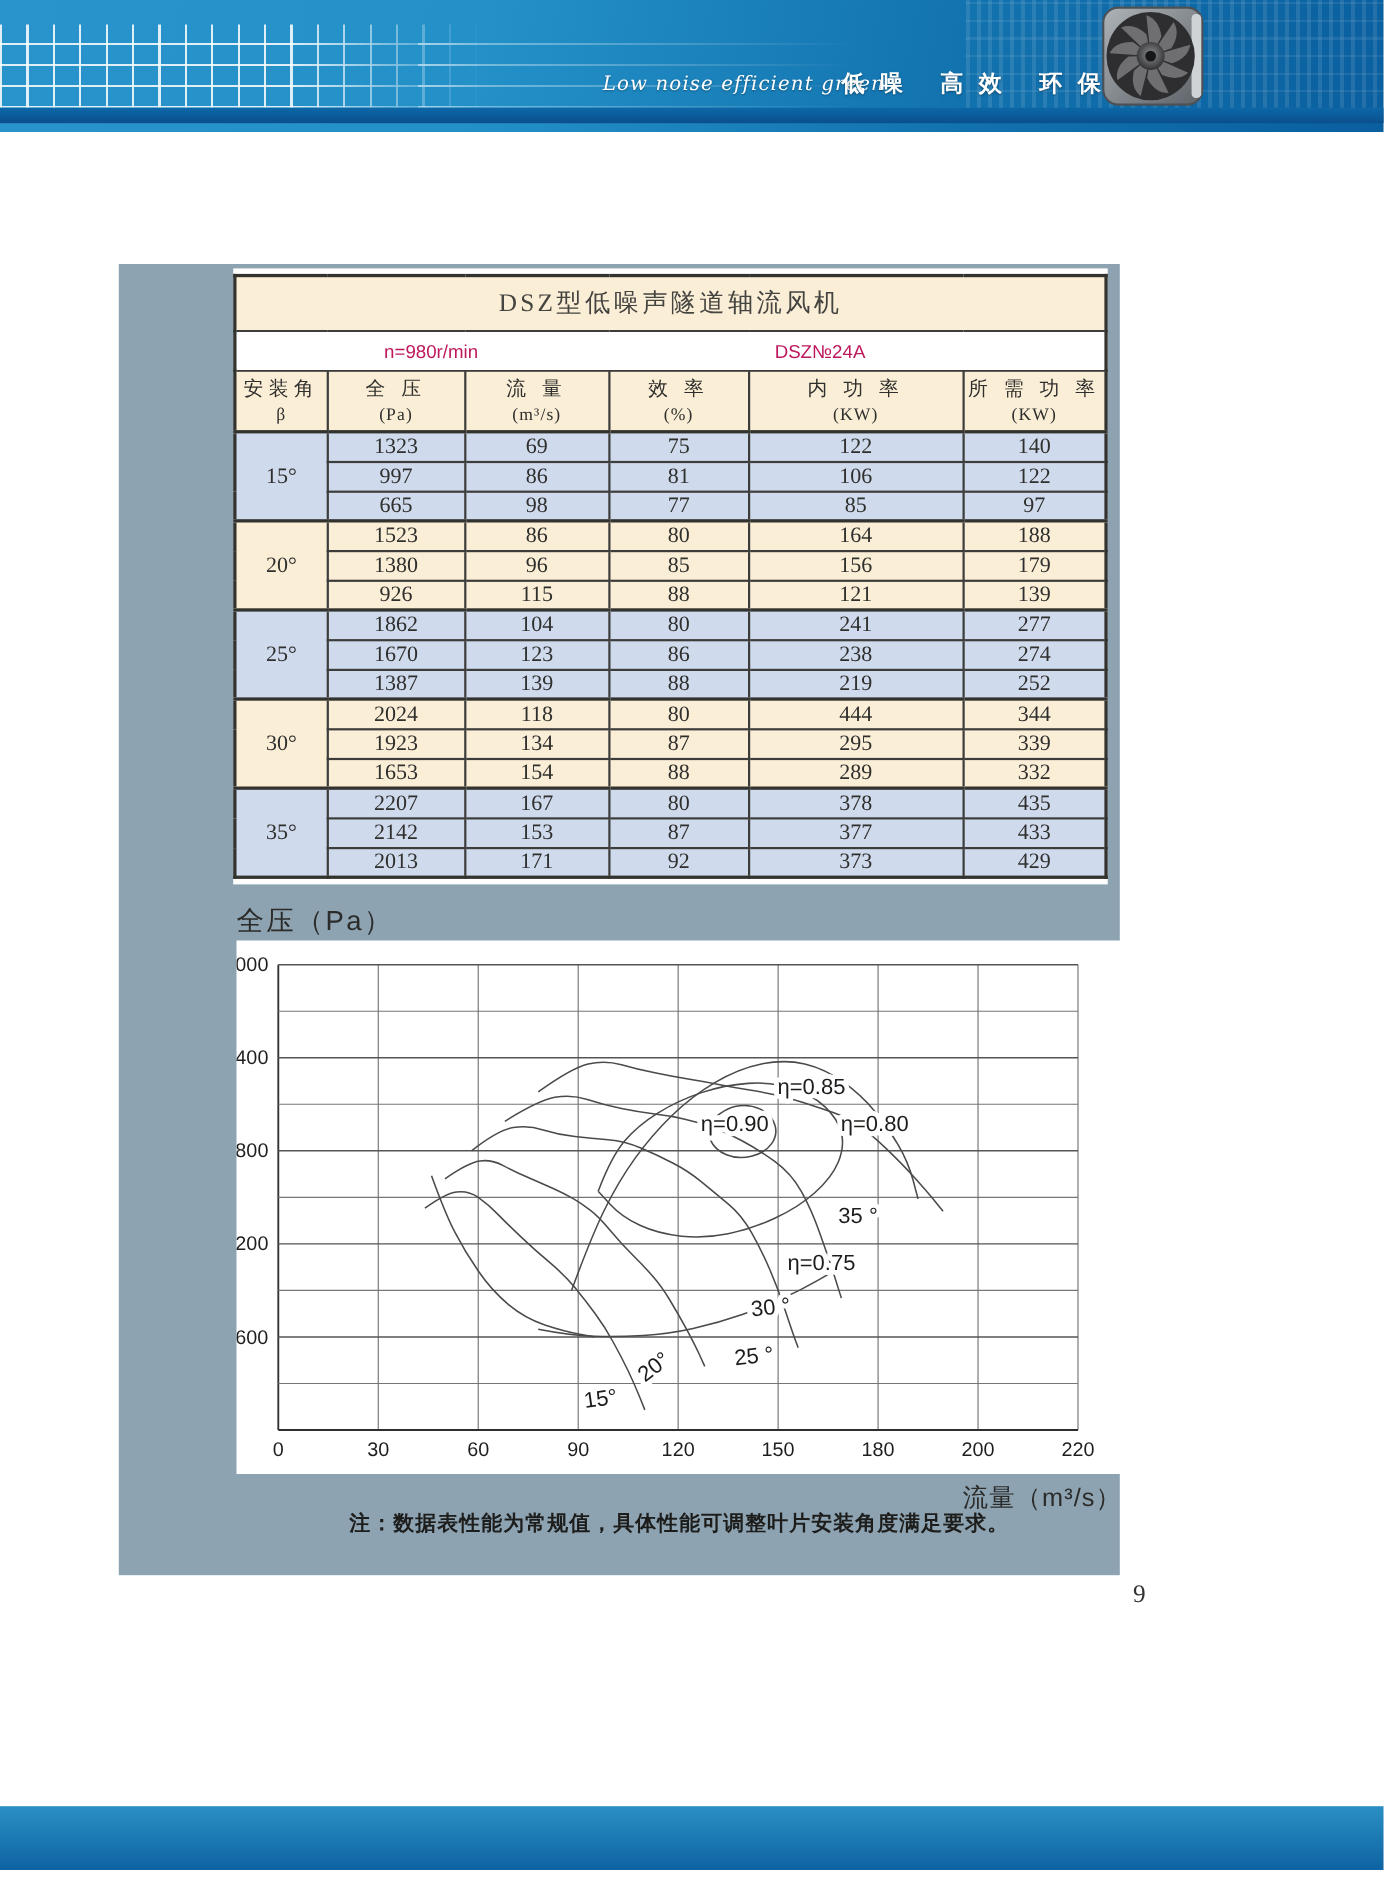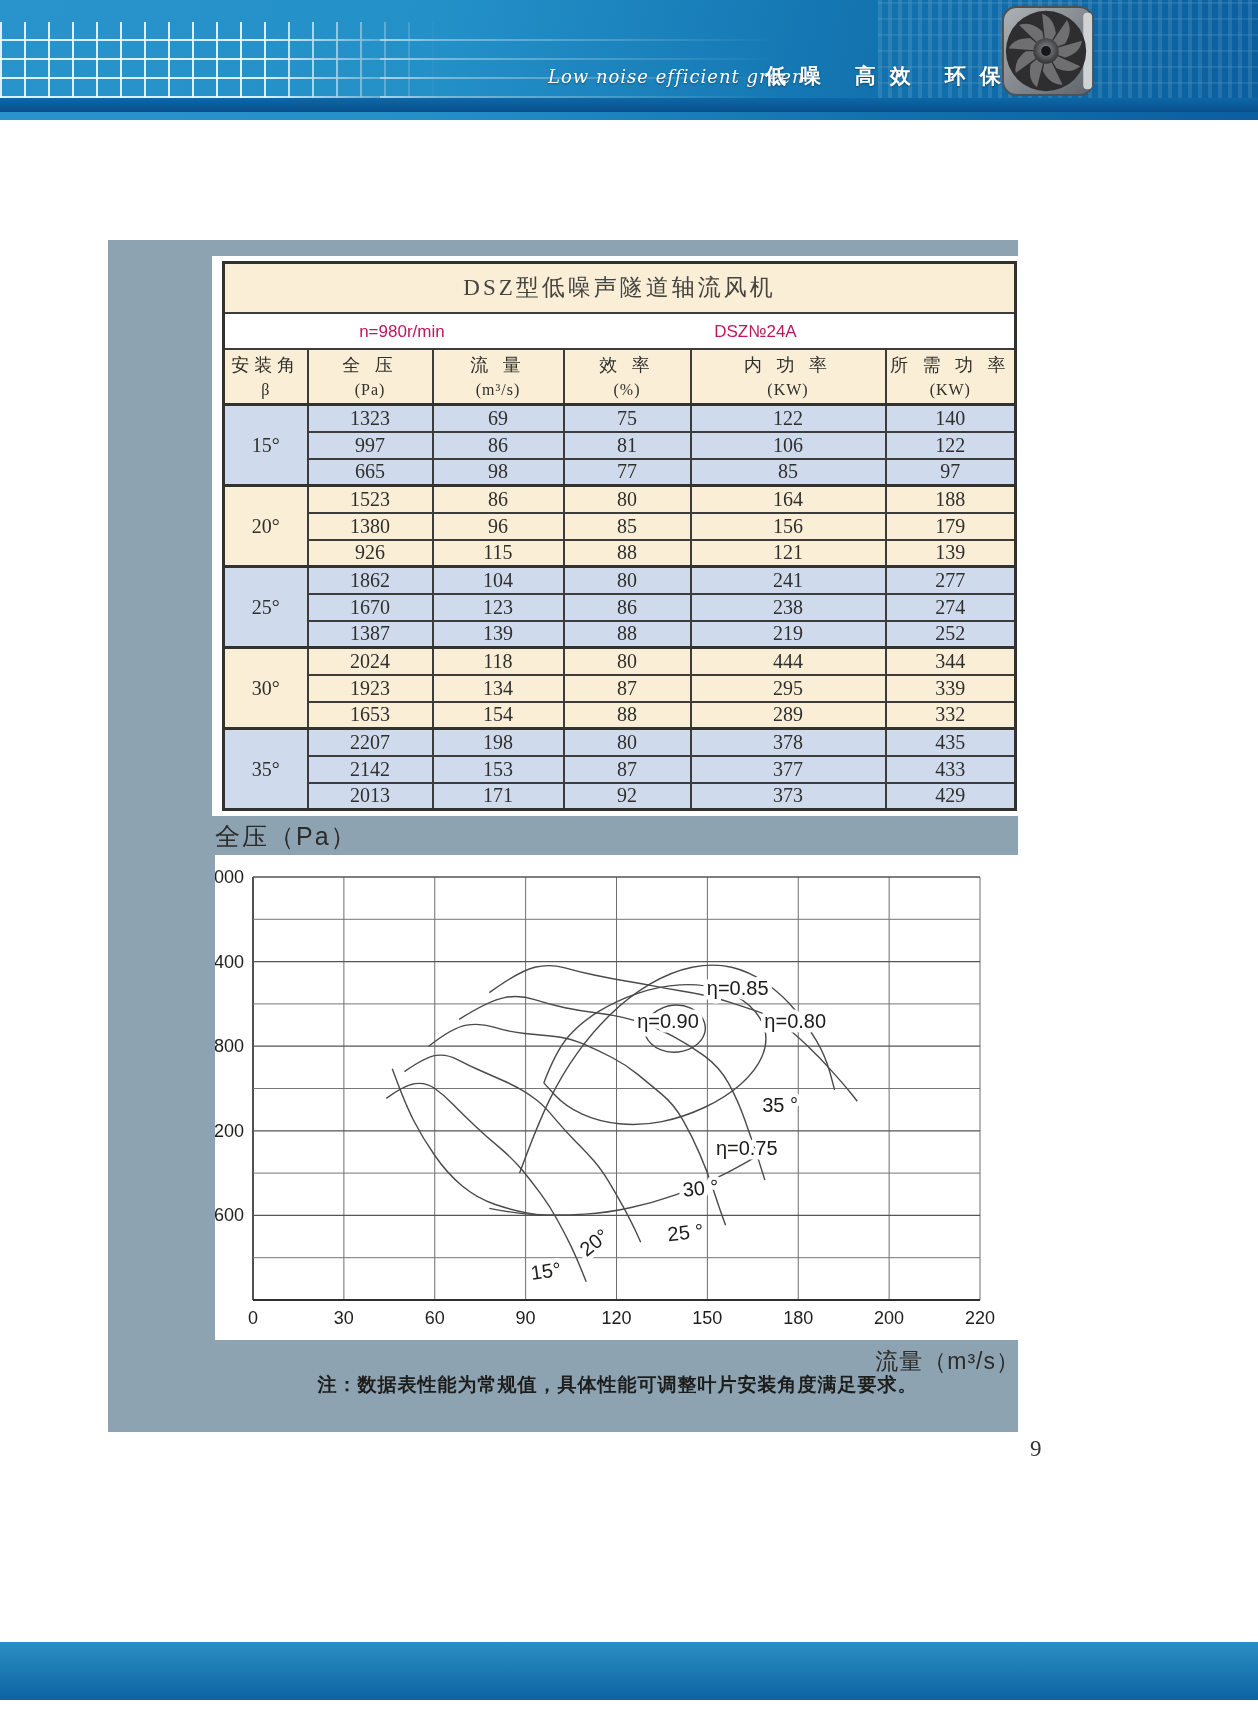--- a/index.html
+++ b/index.html
@@ -37,21 +37,21 @@
   .tagline-cn{position:absolute;left:765px;top:62px;color:#fff;font-size:21px;font-weight:bold;
     letter-spacing:14px;text-shadow:0 1px 2px rgba(0,0,0,.4);white-space:nowrap;text-align:center;}
   .fan-art{position:absolute;left:998px;top:4px;width:100px;height:94px;}
   .banner-strip{position:absolute;left:0;top:98px;width:1258px;height:14px;
     background:linear-gradient(180deg,#0d68a8,#0a4f8c);}
 
   
   .slate{position:absolute;left:108px;top:240px;width:910px;height:1192px;background:var(--slate);}
 
   
-  .table-wrap{position:absolute;left:212px;top:256px;background:#fff;padding:5px 10px;}
+  .table-wrap{position:absolute;left:212px;top:244px;background:#fff;padding:5px 0;}
   table.tbl{border-collapse:collapse;width:792px;table-layout:fixed;
     font-family:"Liberation Serif",serif;color:var(--ink);border:3px solid #32322e;}
   .tbl td{border:2px solid var(--tborder);text-align:center;vertical-align:middle;}
   .title-cell{height:50px;background:var(--cream);font-size:23px;letter-spacing:3px;color:#444440;}
   .sub-cell{height:36px;background:#fff;font-family:"Liberation Sans",sans-serif;
     font-size:17px;position:relative;color:#be185d;}
   .sub-speed{position:absolute;left:17%;top:8px;}
   .sub-model{position:absolute;left:62%;top:8px;}
   .header-cell{height:56px;background:var(--cream);border-bottom:3px solid #32322e !important;}
   .h1{font-size:18px;letter-spacing:5px;}
@@ -254,21 +254,21 @@
           <tr class="data-row g-cream">
             <td>1653</td>
             <td>154</td>
             <td>88</td>
             <td>289</td>
             <td>332</td>
           </tr>
           <tr class="data-row g-blue g-first">
             <td class="angle" rowspan="3">35°</td>
             <td>2207</td>
-            <td>198</td>
+            <td>167</td>
             <td>80</td>
             <td>378</td>
             <td>435</td>
           </tr>
           <tr class="data-row g-blue">
             <td>2142</td>
             <td>153</td>
             <td>87</td>
             <td>377</td>
             <td>433</td>

